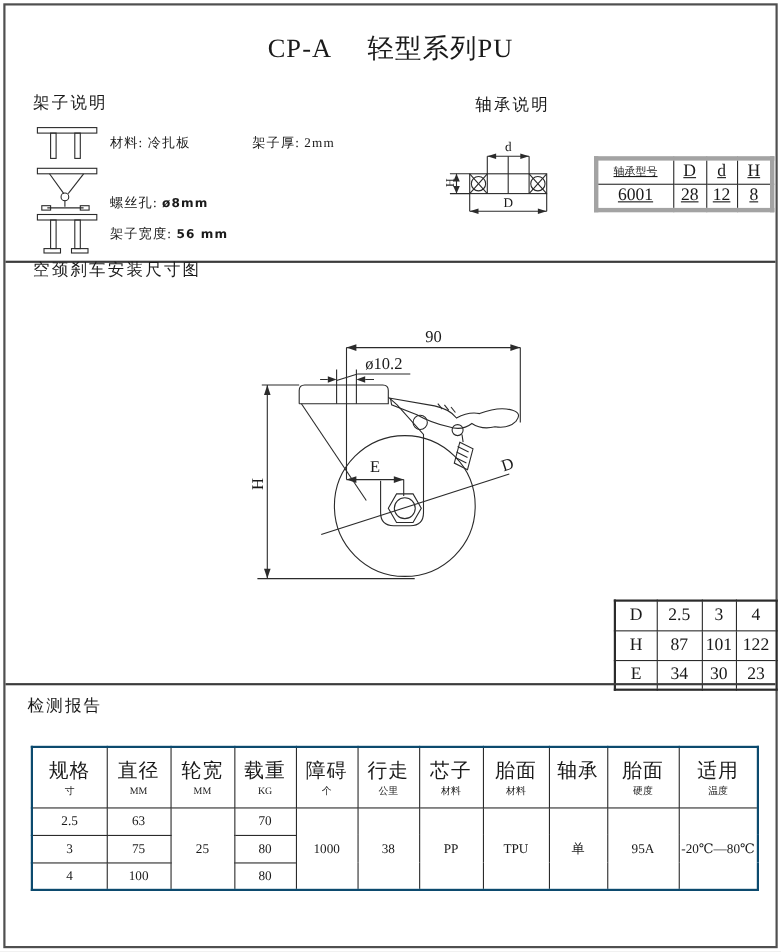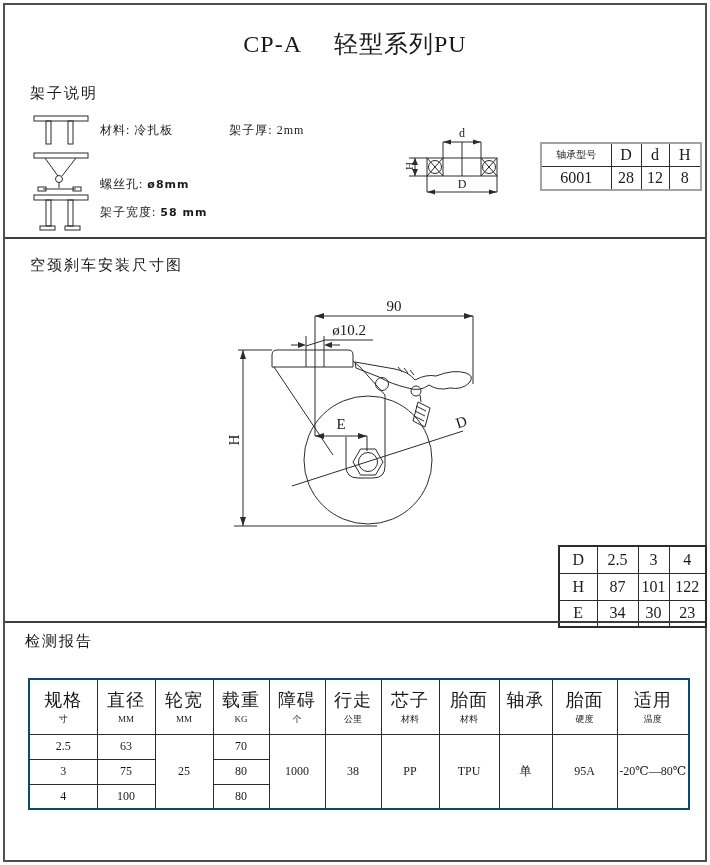--- a/index.html
+++ b/index.html
@@ -17,21 +17,21 @@
   .heading { font-size:15px; letter-spacing:2px; }
   .specline { font-size:12px; letter-spacing:1px; }
   .specval { font-family:"DejaVu Sans","Liberation Sans",sans-serif; font-weight:bold; font-size:11px; }
   .divider { left:5px; width:700px; height:2px; background:#3c3c3c; }
   svg { display:block; }
   svg line, svg path, svg rect, svg circle, svg polyline { stroke:#2b2b2b; fill:none; stroke-width:1; }
   svg polygon { fill:#2b2b2b; stroke:none; }
   svg text { fill:#1a1a1a; stroke:none; font-family:"Liberation Serif","DejaVu Serif",serif; }
   table { border-collapse:collapse; table-layout:fixed; background:#fff; }
   td, th { border:1px solid #2b2b2b; text-align:center; vertical-align:middle; padding:0; font-weight:normal; }
-  .bearing-table { border:2px solid #a3a3a3; }
+  .bearing-table { border:4px solid #a3a3a3;text-decoration:underline; }
   .bearing-table .small { font-size:10px; }
   .bearing-table .big { font-size:16px; }
   .dhe-table { border:2px solid #2b2b2b; font-size:16px; }
   .report-table { border:2px solid #0c4a6e; }
   .report-table .ht { font-size:18px; letter-spacing:1px; line-height:24px; padding-top:3px; }
   .report-table .hu { font-size:9px; line-height:14px; height:16px; }
   .report-table td { font-size:12px; }
   .temp-cell { font-size:10px; }
 </style>
 </head>
@@ -71,23 +71,24 @@
   </div>
 
   <svg class="abs" style="left:32px; top:192px;" width="58" height="42" viewBox="0 0 58 42">
     <rect x="2" y="3" width="54" height="5"></rect>
     <rect x="14" y="8" width="5" height="26"></rect>
     <rect x="36" y="8" width="5" height="26"></rect>
     <rect x="8" y="34" width="15" height="4" fill="#2b2b2b"></rect>
     <rect x="33" y="34" width="15" height="4" fill="#2b2b2b"></rect>
   </svg>
   <div class="abs specline" style="left:100px; top:204px;">
-    <span>架子宽度: </span><span class="specval">58 mm</span>
+    <span>架子宽度: </span><span class="specval">56 mm</span>
   </div>
 
+  <div class="abs heading" style="left:432px; top:86px;">轴承说明</div>
 
   <svg class="abs" style="left:405px; top:122px;" width="115" height="78" viewBox="0 0 115 78">
     <g>
       <rect x="22" y="36" width="70" height="18"></rect>
       <line x1="38" y1="20" x2="38" y2="54"></line>
       <line x1="76" y1="20" x2="76" y2="54"></line>
       <line x1="22" y1="36" x2="38" y2="54"></line>
       <line x1="38" y1="36" x2="22" y2="54"></line>
       <circle cx="30" cy="45" r="6.5"></circle>
       <line x1="76" y1="36" x2="92" y2="54"></line>
@@ -137,21 +138,21 @@
       <td class="big">6001</td>
       <td class="big">28</td>
       <td class="big">12</td>
       <td class="big">8</td>
     </tr>
   </tbody>
     </table>
 
   <div class="abs divider" style="top:237px;"></div>
 
-  <div class="abs heading" style="left:30px; top:256px;">空颈刹车安装尺寸图</div>
+  <div class="abs heading" style="left:30px; top:236px;">空颈刹车安装尺寸图</div>
 
   <svg class="abs" style="left:215px; top:288px;" width="270" height="272" viewBox="0 0 270 272">
 
     <g>
       <line x1="100" y1="28" x2="258" y2="28"></line>
       <polygon points="100,28 109,25 109,31"></polygon>
       <polygon points="258,28 249,25 249,31"></polygon>
       <line x1="258" y1="28" x2="258" y2="96"></line>
       <line x1="100" y1="28" x2="100" y2="148"></line>
       <text x="179" y="23" font-size="15" text-anchor="middle">90</text>

